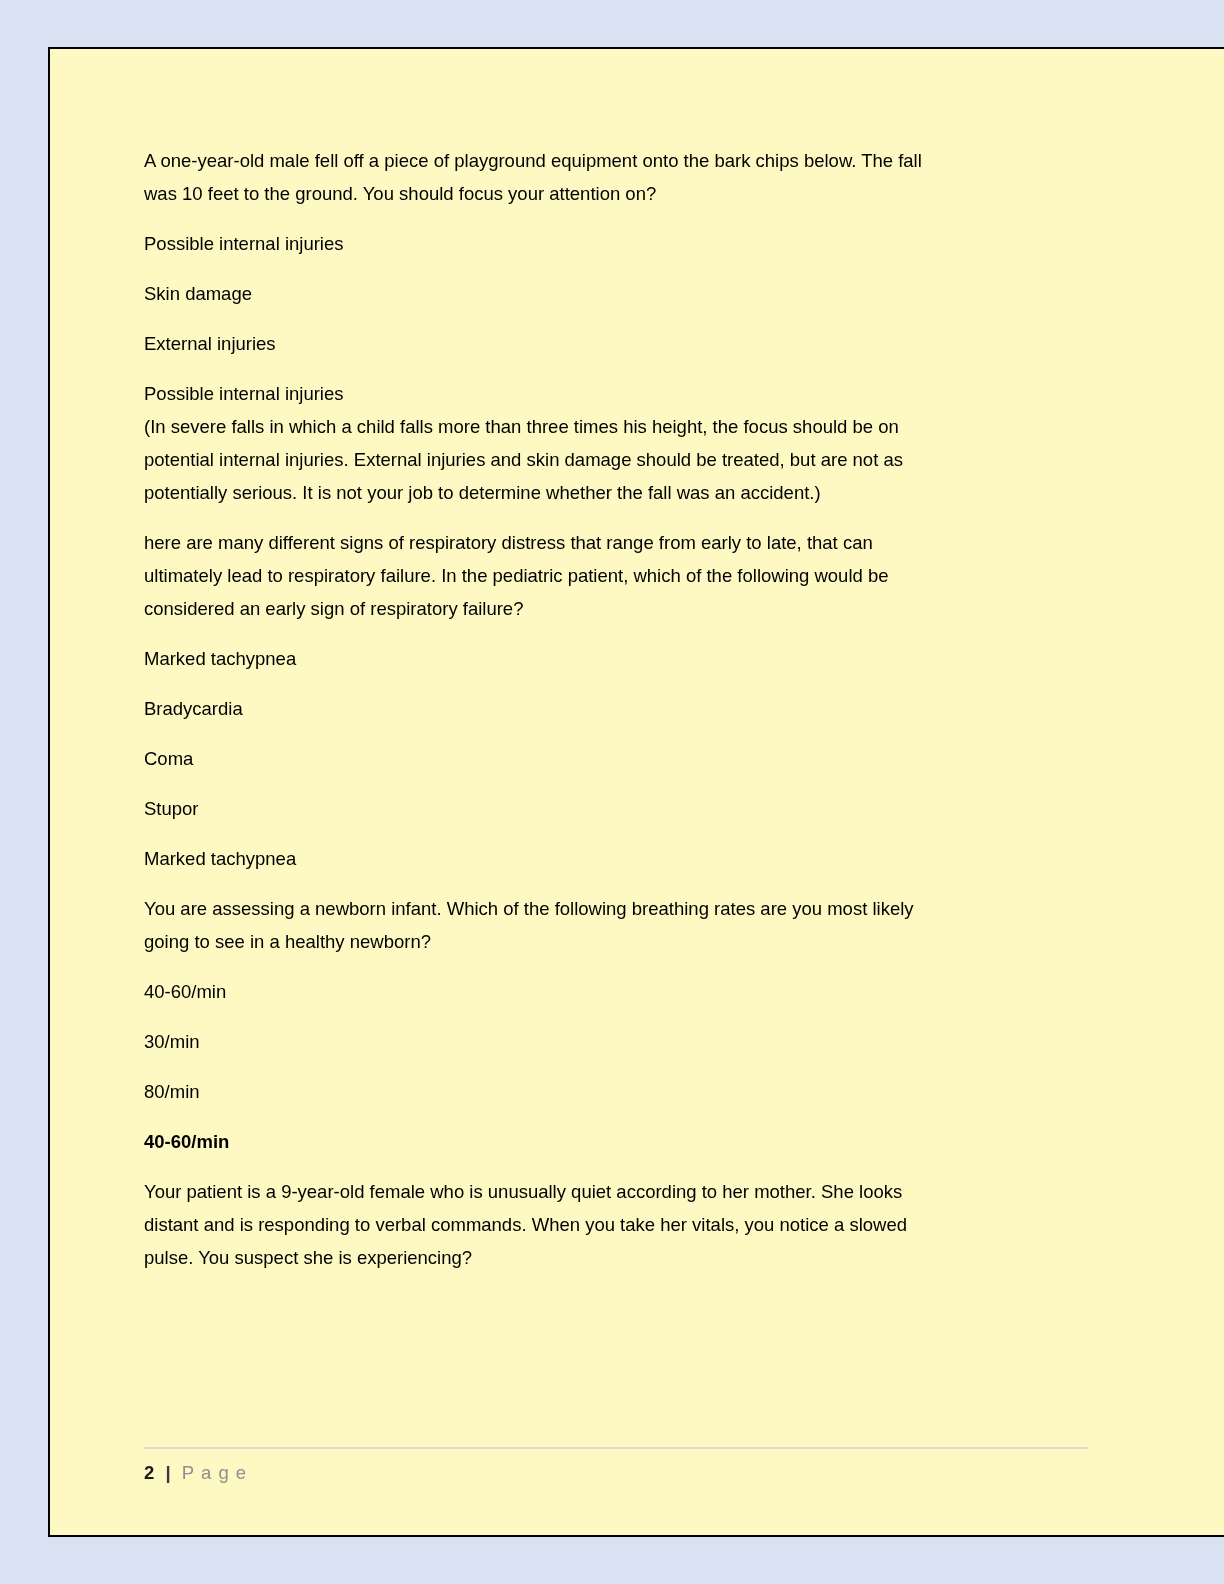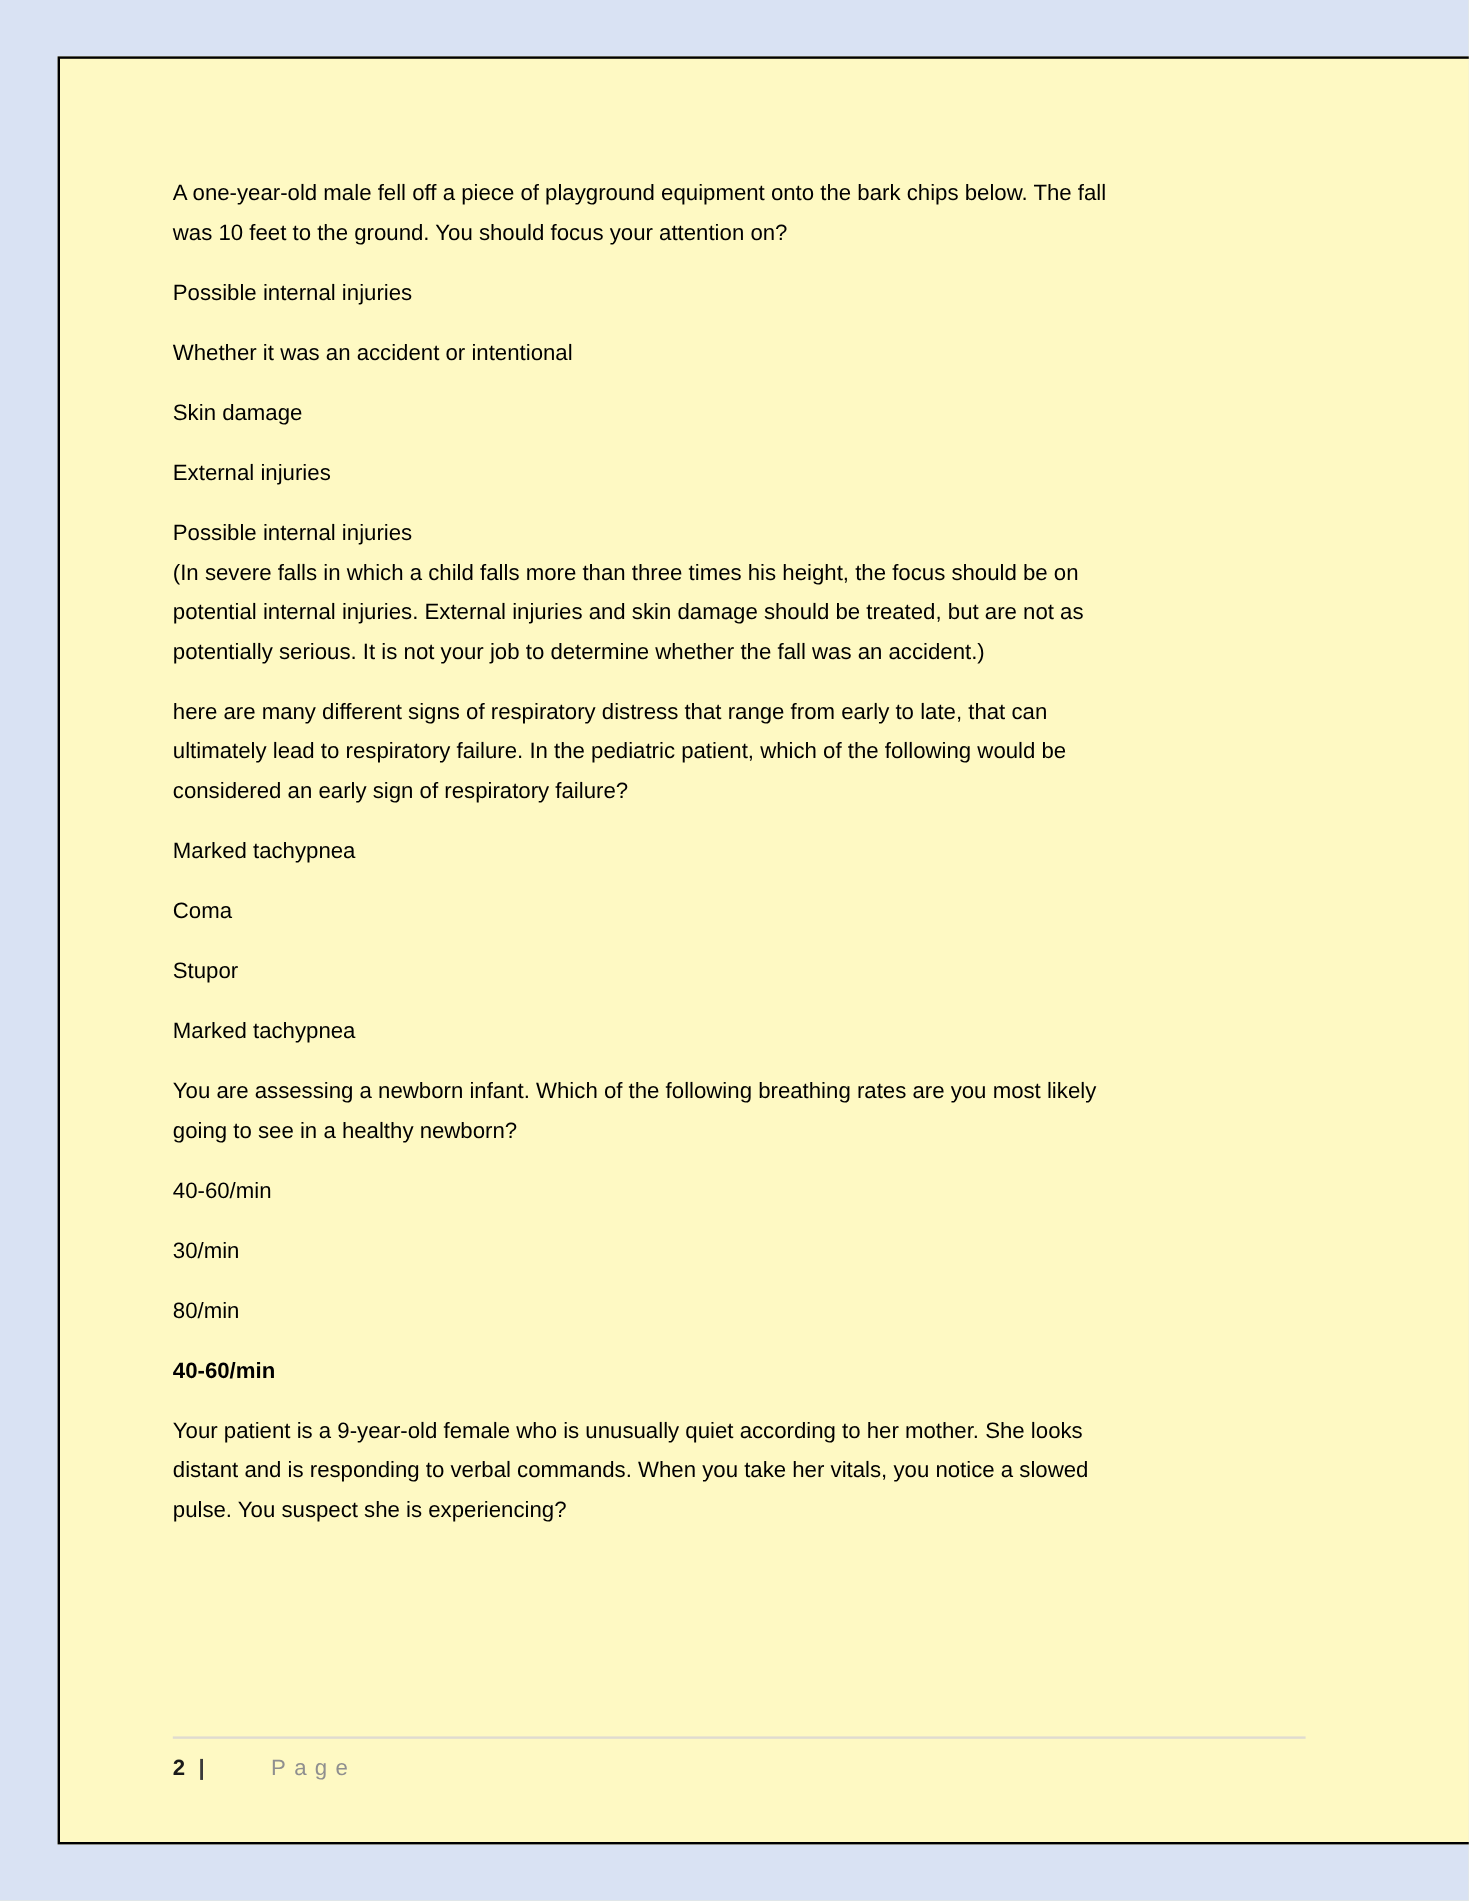--- a/index.html
+++ b/index.html
@@ -72,43 +72,42 @@
     color: #1a1a1a;
   }
   .footer-sep {
     font-weight: bold;
     color: #3a3a3a;
     margin: 0 6px 0 6px;
   }
   .footer-label {
     color: #8f8f8f;
     letter-spacing: 7px;
-    margin-left: 44px;
   }
 </style>
 </head>
 <body>
 
 <div class="page-frame">
 
   <div class="page-content">
     <p>A one-year-old male fell off a piece of playground equipment onto the bark chips below. The fall
 was 10 feet to the ground. You should focus your attention on?</p>
     <p>Possible internal injuries</p>
-    <p>Whether it was an accident or intentional</p>
     <p>Skin damage</p>
     <p class="b-bold">External injuries</p>
     <p class="b-red tight">Possible internal injuries</p>
     <p class="b-bold">(In severe falls in which a child falls more than three times his height, the focus should be on
 potential internal injuries. External injuries and skin damage should be treated, but are not as
 potentially serious. It is not your job to determine whether the fall was an accident.)</p>
     <p>here are many different signs of respiratory distress that range from early to late, that can
 ultimately lead to respiratory failure. In the pediatric patient, which of the following would be
 considered an early sign of respiratory failure?</p>
     <p>Marked tachypnea</p>
+    <p class="b-bold">Bradycardia</p>
     <p>Coma</p>
     <p>Stupor</p>
     <p class="b-red">Marked tachypnea</p>
     <p>You are assessing a newborn infant. Which of the following breathing rates are you most likely
 going to see in a healthy newborn?</p>
     <p class="b-bold">40-60/min</p>
     <p>30/min</p>
     <p>80/min</p>
     <p class="b-red-bold">40-60/min</p>
     <p>Your patient is a 9-year-old female who is unusually quiet according to her mother. She looks

